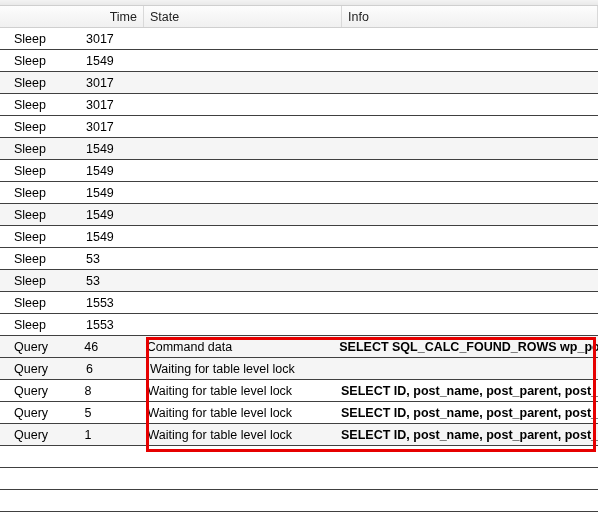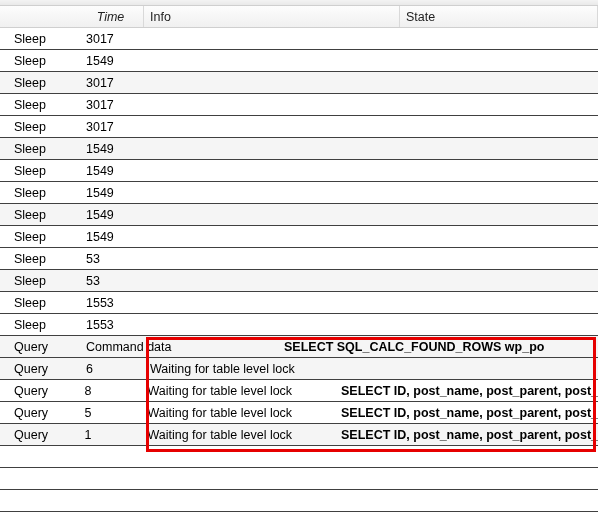--- a/index.html
+++ b/index.html
@@ -54,21 +54,21 @@
     padding: 0 6px;
     overflow: hidden;
     white-space: nowrap;
   }
   .c-command { width: 80px; padding-left: 14px; }
   .c-time    { width: 64px; padding-right: 6px; }
   .c-state   { width: 198px; }
   .c-info    { flex: 1 1 auto; font-weight: bold; }
 
   .headrow .c-command { padding-left: 8px; margin-top: 25px; }
-  .headrow .c-time { text-align: center; padding-left: 4px; font-style: italic; }
+  .headrow .c-time { text-align: right; padding-left: 4px; }
 
   .redbox {
     position: absolute;
     border: 3px solid #e60000;
     pointer-events: none;
     left: 146px;
     top: 337px;
     width: 450px;
     height: 115px;
   }
@@ -76,22 +76,22 @@
 </head>
 <body>
 
 <div class="viewport">
   <div class="topbar"></div>
 
   <div class="grid">
     <div class="headrow">
       <div class="cell c-command">Command</div>
       <div class="cell c-time">Time</div>
+      <div class="cell c-state">State</div>
       <div class="cell c-info">Info</div>
-      <div class="cell c-state">State</div>
     </div>
     <div id="rows-host">
         <div class="row">
           <div class="cell c-command">Sleep</div>
           <div class="cell c-time">3017</div>
           <div class="cell c-state"></div>
           <div class="cell c-info"></div>
         </div>
         <div class="row">
           <div class="cell c-command">Sleep</div>
@@ -166,20 +166,21 @@
           <div class="cell c-info"></div>
         </div>
         <div class="row">
           <div class="cell c-command">Sleep</div>
           <div class="cell c-time">1553</div>
           <div class="cell c-state"></div>
           <div class="cell c-info"></div>
         </div>
         <div class="row alt">
           <div class="cell c-command">Query</div>
+          <div class="cell c-time">46</div>
           <div class="cell c-state">Command data</div>
           <div class="cell c-info">SELECT SQL_CALC_FOUND_ROWS  wp_po</div>
         </div>
         <div class="row alt">
           <div class="cell c-command">Query</div>
           <div class="cell c-time">6</div>
           <div class="cell c-state">Waiting for table level lock</div>
         </div>
         <div class="row">
           <div class="cell c-command">Query</div>

